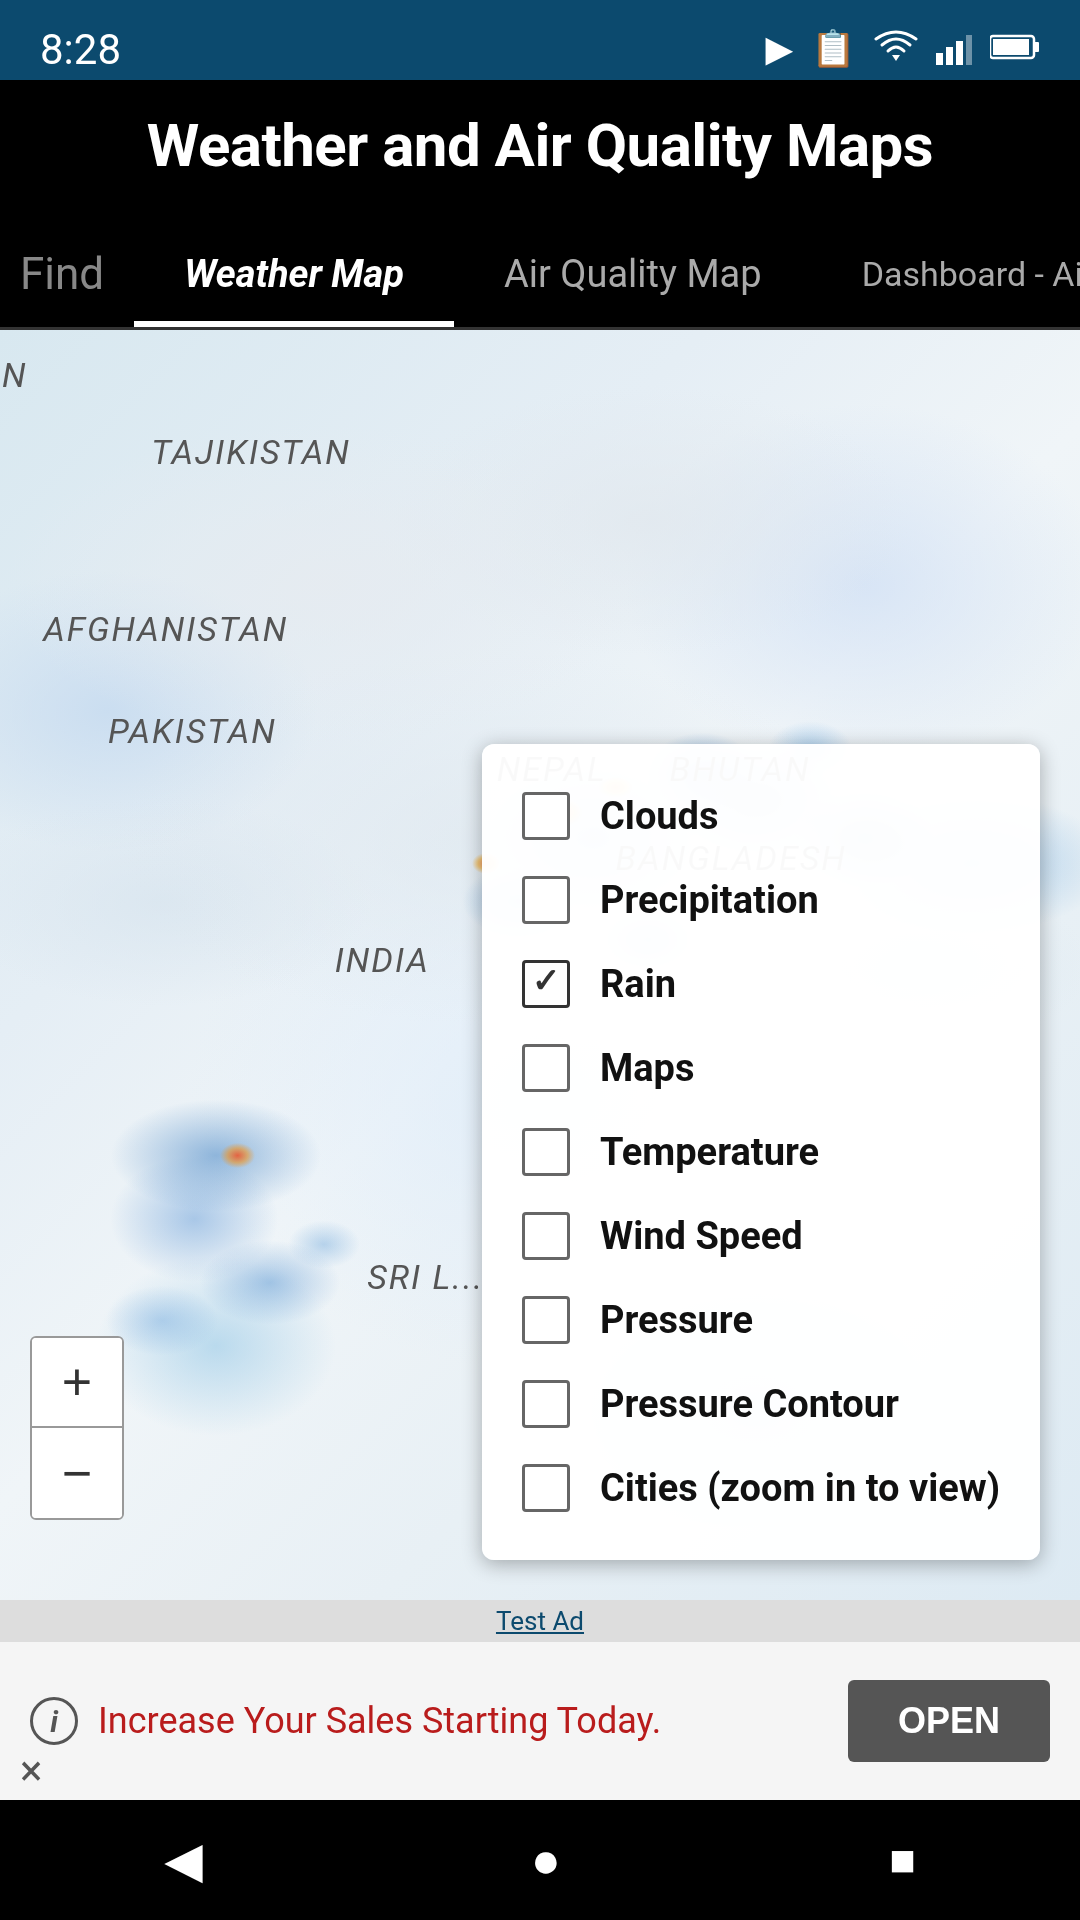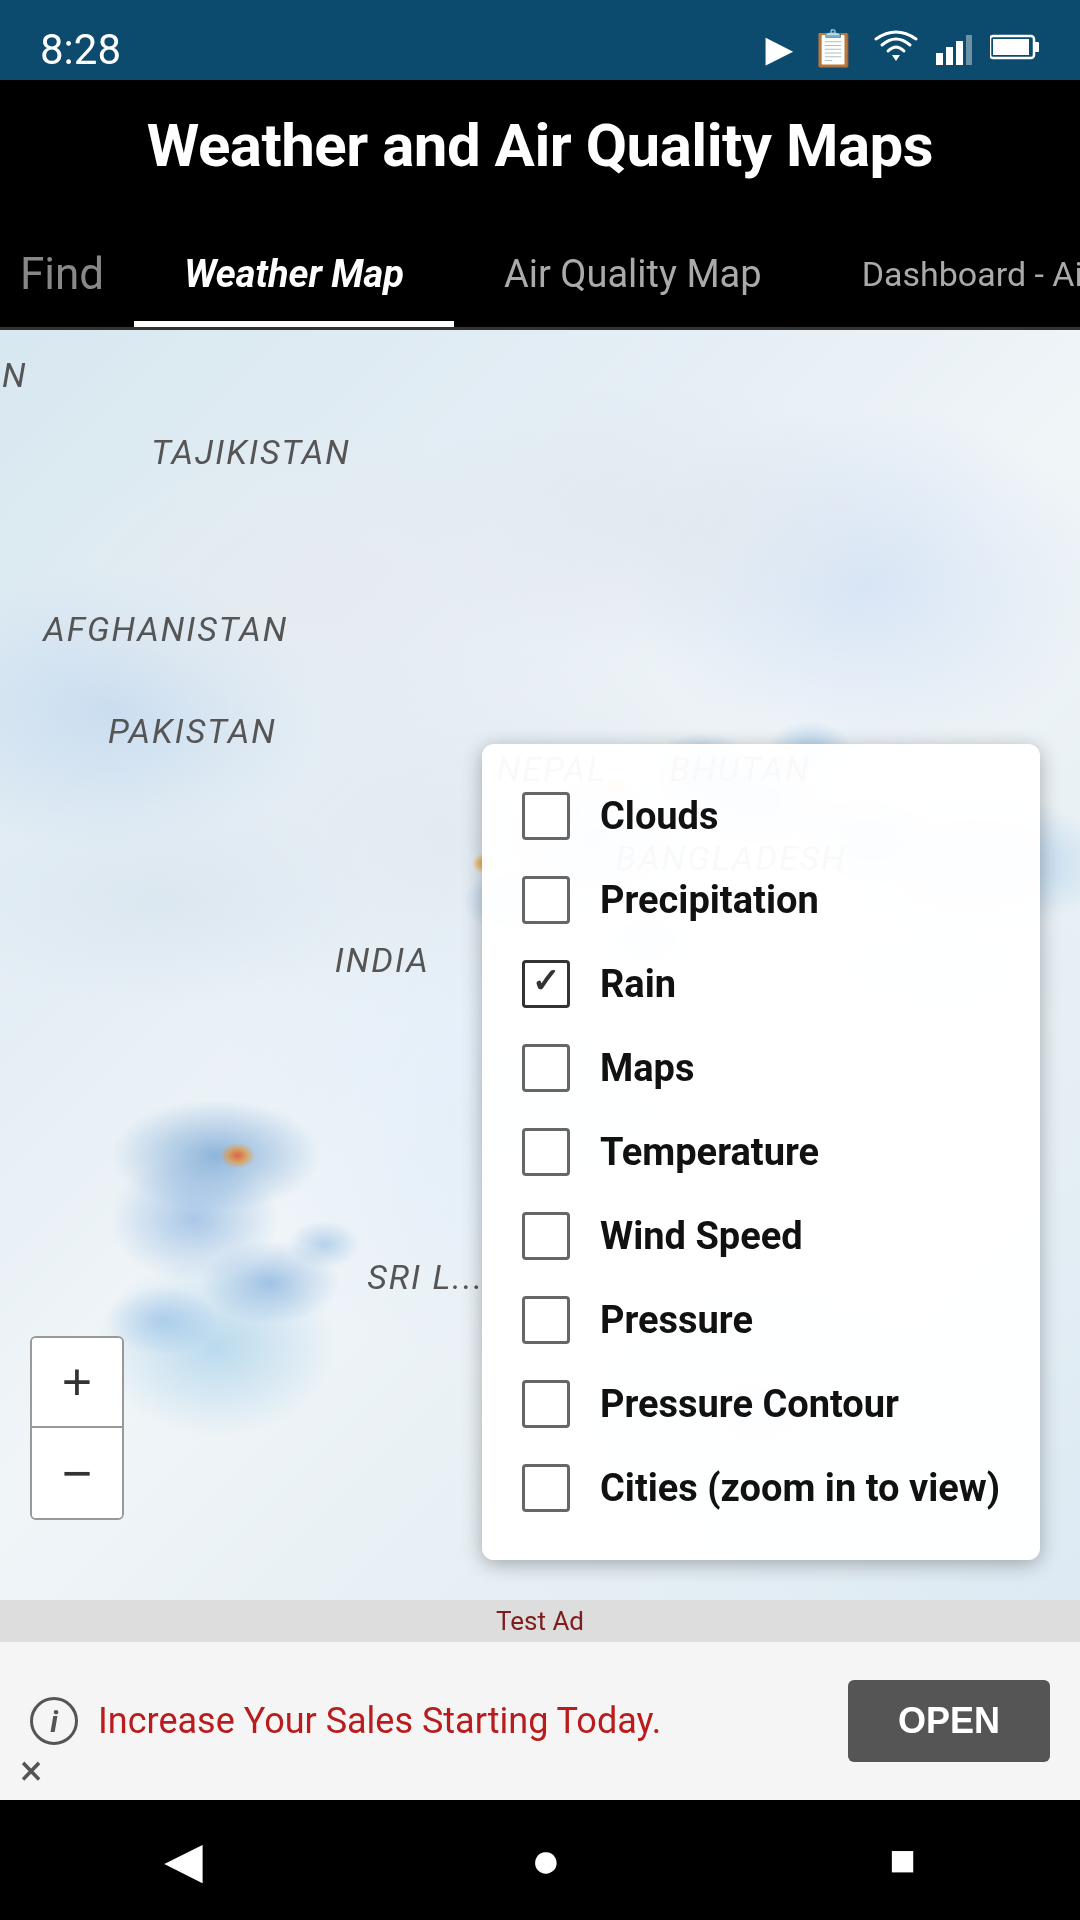--- a/index.html
+++ b/index.html
@@ -262,23 +262,24 @@
       right: 0;
       background: #f5f5f5;
       height: 200px;
       display: flex;
       flex-direction: column;
       z-index: 100;
     }
     .ad-label {
       text-align: center;
       font-size: 26px;
-      color: #7f1d1d;
+      color: #0c4a6e;
       background: #ddd;
       padding: 6px;
+      text-decoration: underline;
     }
     .ad-content {
       display: flex;
       align-items: center;
       justify-content: space-between;
       flex: 1;
       padding: 0 30px;
     }
     .ad-info {
       display: flex;

